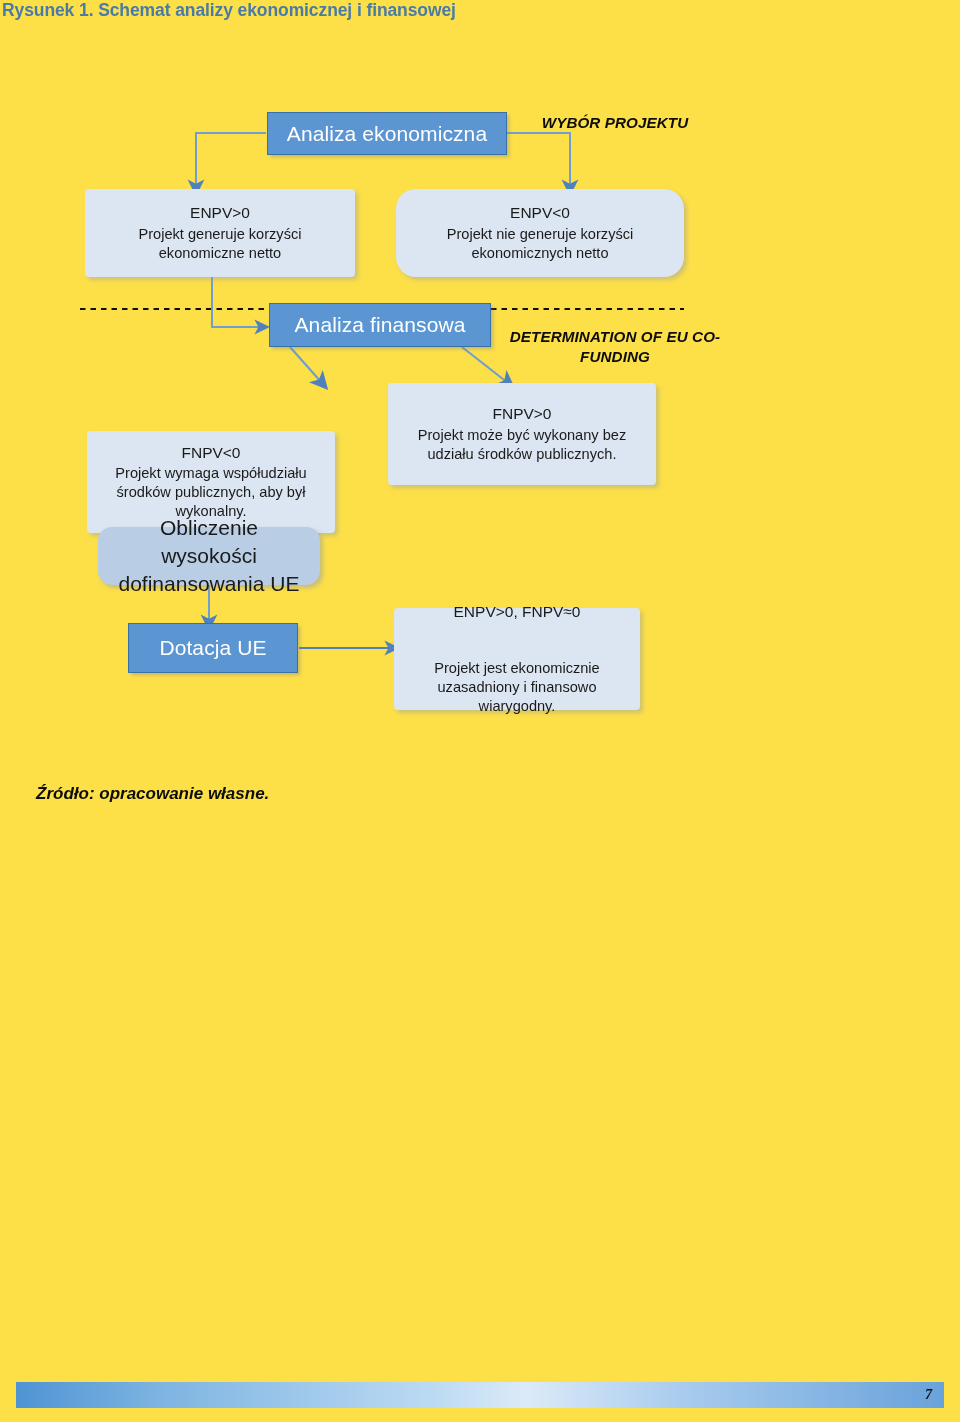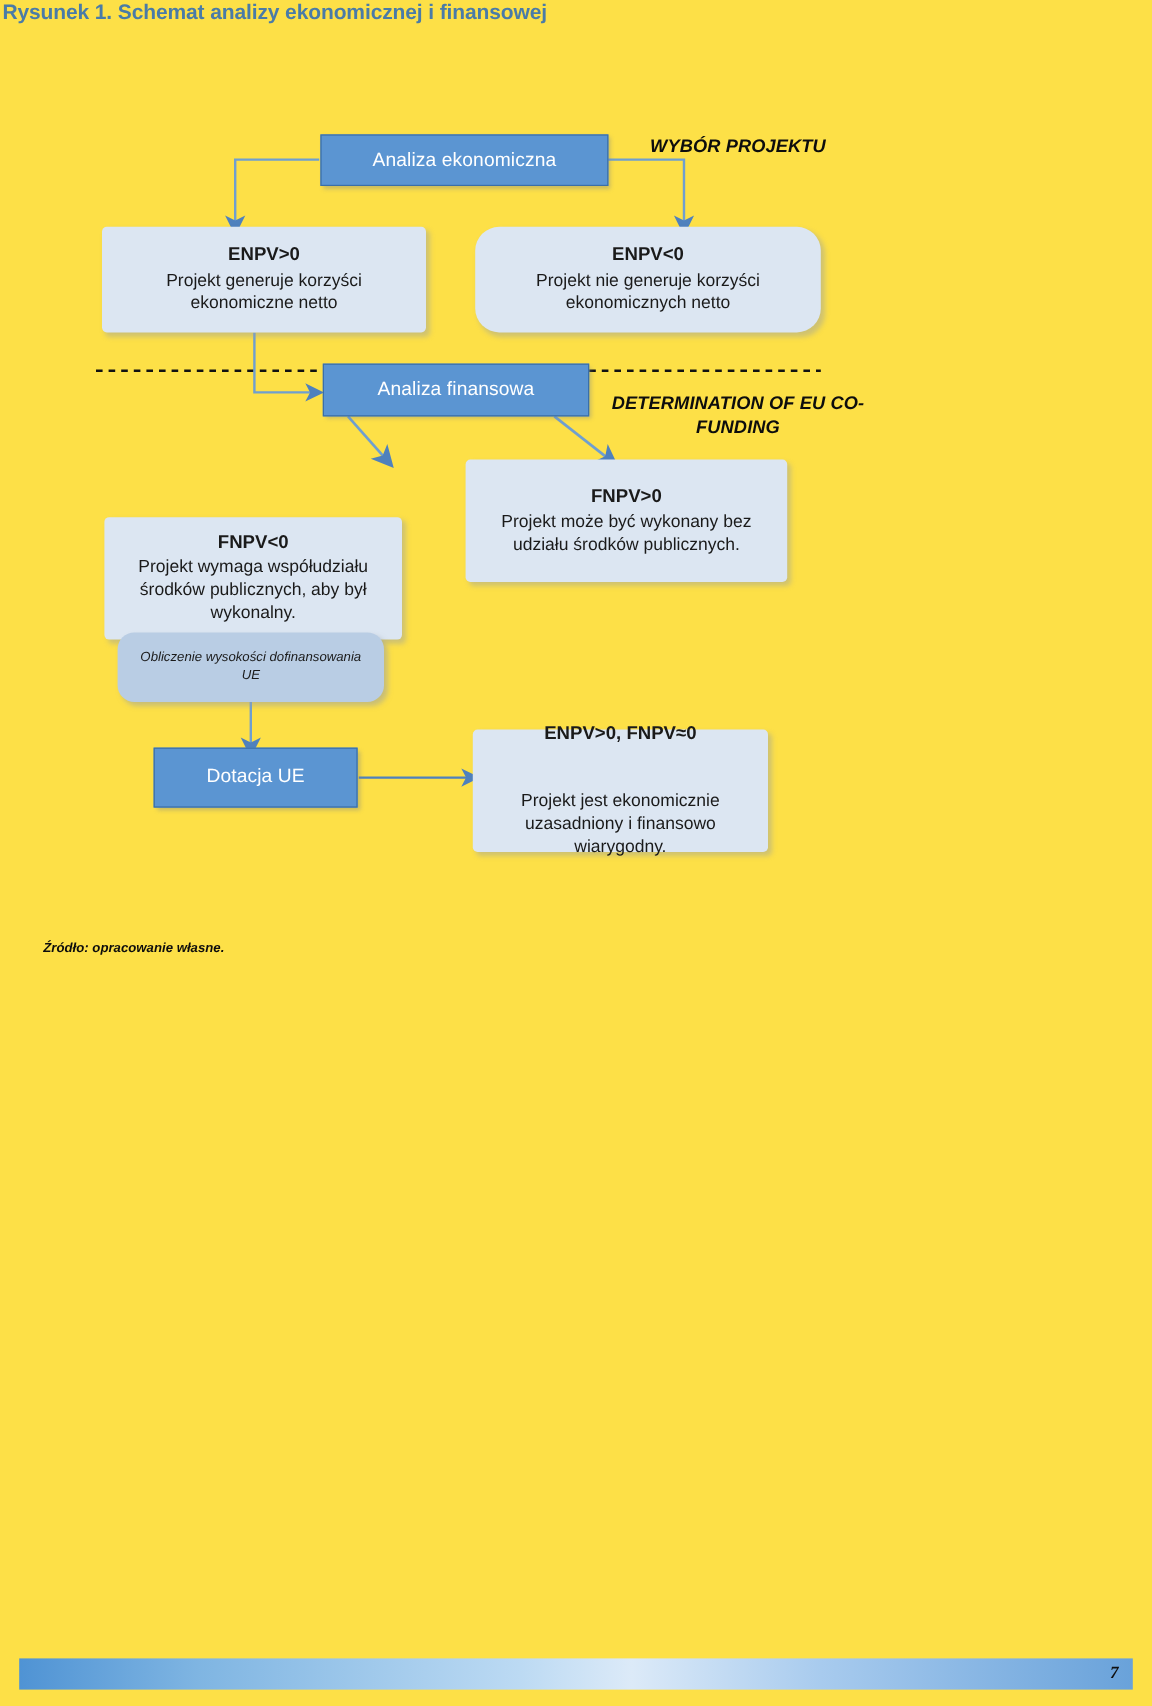--- a/index.html
+++ b/index.html
@@ -47,73 +47,72 @@
     align-items: center;
     justify-content: center;
     text-align: center;
   }
 
   
   .proc {
     background: #5b95d2;
     border: 1.3px solid #3a6fa8;
     color: #ffffff;
-    font-size: 16px;
+    font-size: 21px;
     letter-spacing: 0.1px;
     box-shadow: 2.5px 2.5px 3.5px rgba(120,130,140,0.40);
   }
 
   
   .outcome {
     background: #dce6f2;
     border-radius: 4px;
     color: #1a1a1a;
     box-shadow: 3px 3px 4px rgba(150,157,165,0.45);
     padding: 4px 8px;
   }
   .outcome .ttl {
-    font-weight: bold;
+    font-weight: normal;
     font-size: 15.5px;
     line-height: 1.28;
     margin-bottom: 2px;
     text-align: center;
   }
   .outcome .body {
     font-size: 14.6px;
     line-height: 1.30;
     font-weight: normal;
   }
 
   
   .calc {
     background: #b9cde4;
     border-radius: 14px;
     color: #1a1a1a;
-    font-size: 11px;
+    font-size: 21px;
     line-height: 1.34;
     box-shadow: 3px 3px 4px rgba(150,157,165,0.5);
-    font-style: italic;
   }
 
   .sidelabel {
     position: absolute;
     font-weight: bold;
     font-style: italic;
     font-size: 15.2px;
     color: #0d0d0d;
     text-align: center;
     line-height: 1.30;
     letter-spacing: 0.1px;
   }
 
   
   #source-note {
     position: absolute;
     left: 36px; top: 784px;
-    font-size: 11px;
+    font-size: 17px;
     font-weight: bold;
     font-style: italic;
     color: #0d0d0d;
   }
 
   
   #footer-bar {
     position: absolute;
     left: 16px; top: 1382px;
     width: 928px; height: 26px;

